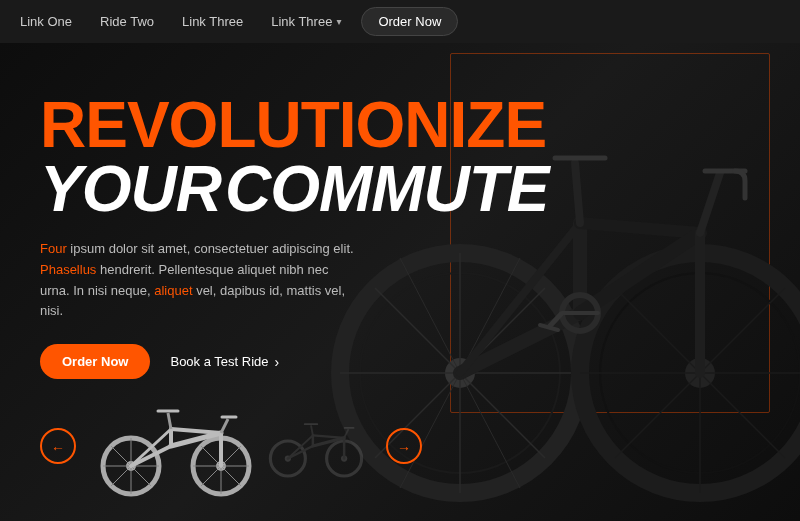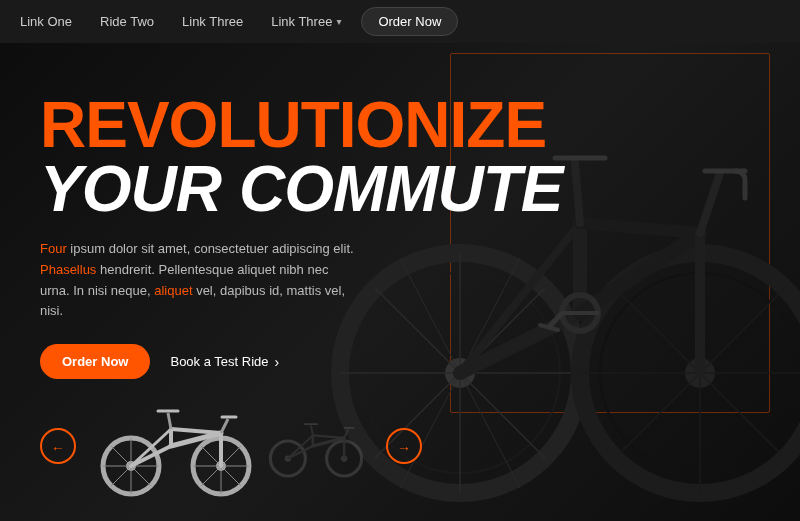--- a/index.html
+++ b/index.html
@@ -105,21 +105,21 @@
       text-align: right;
     }
     .hero-title-2 {
       font-size: 64px;
       font-weight: 900;
       line-height: 1;
       letter-spacing: -1px;
       text-transform: uppercase;
       display: flex;
       align-items: baseline;
-      gap: 18px;
+      gap: 4px;
     }
     .your-text {
       color: #fff;
       font-style: italic;
     }
     .commute-text {
       color: #fff;
       font-style: italic;
     }
 

